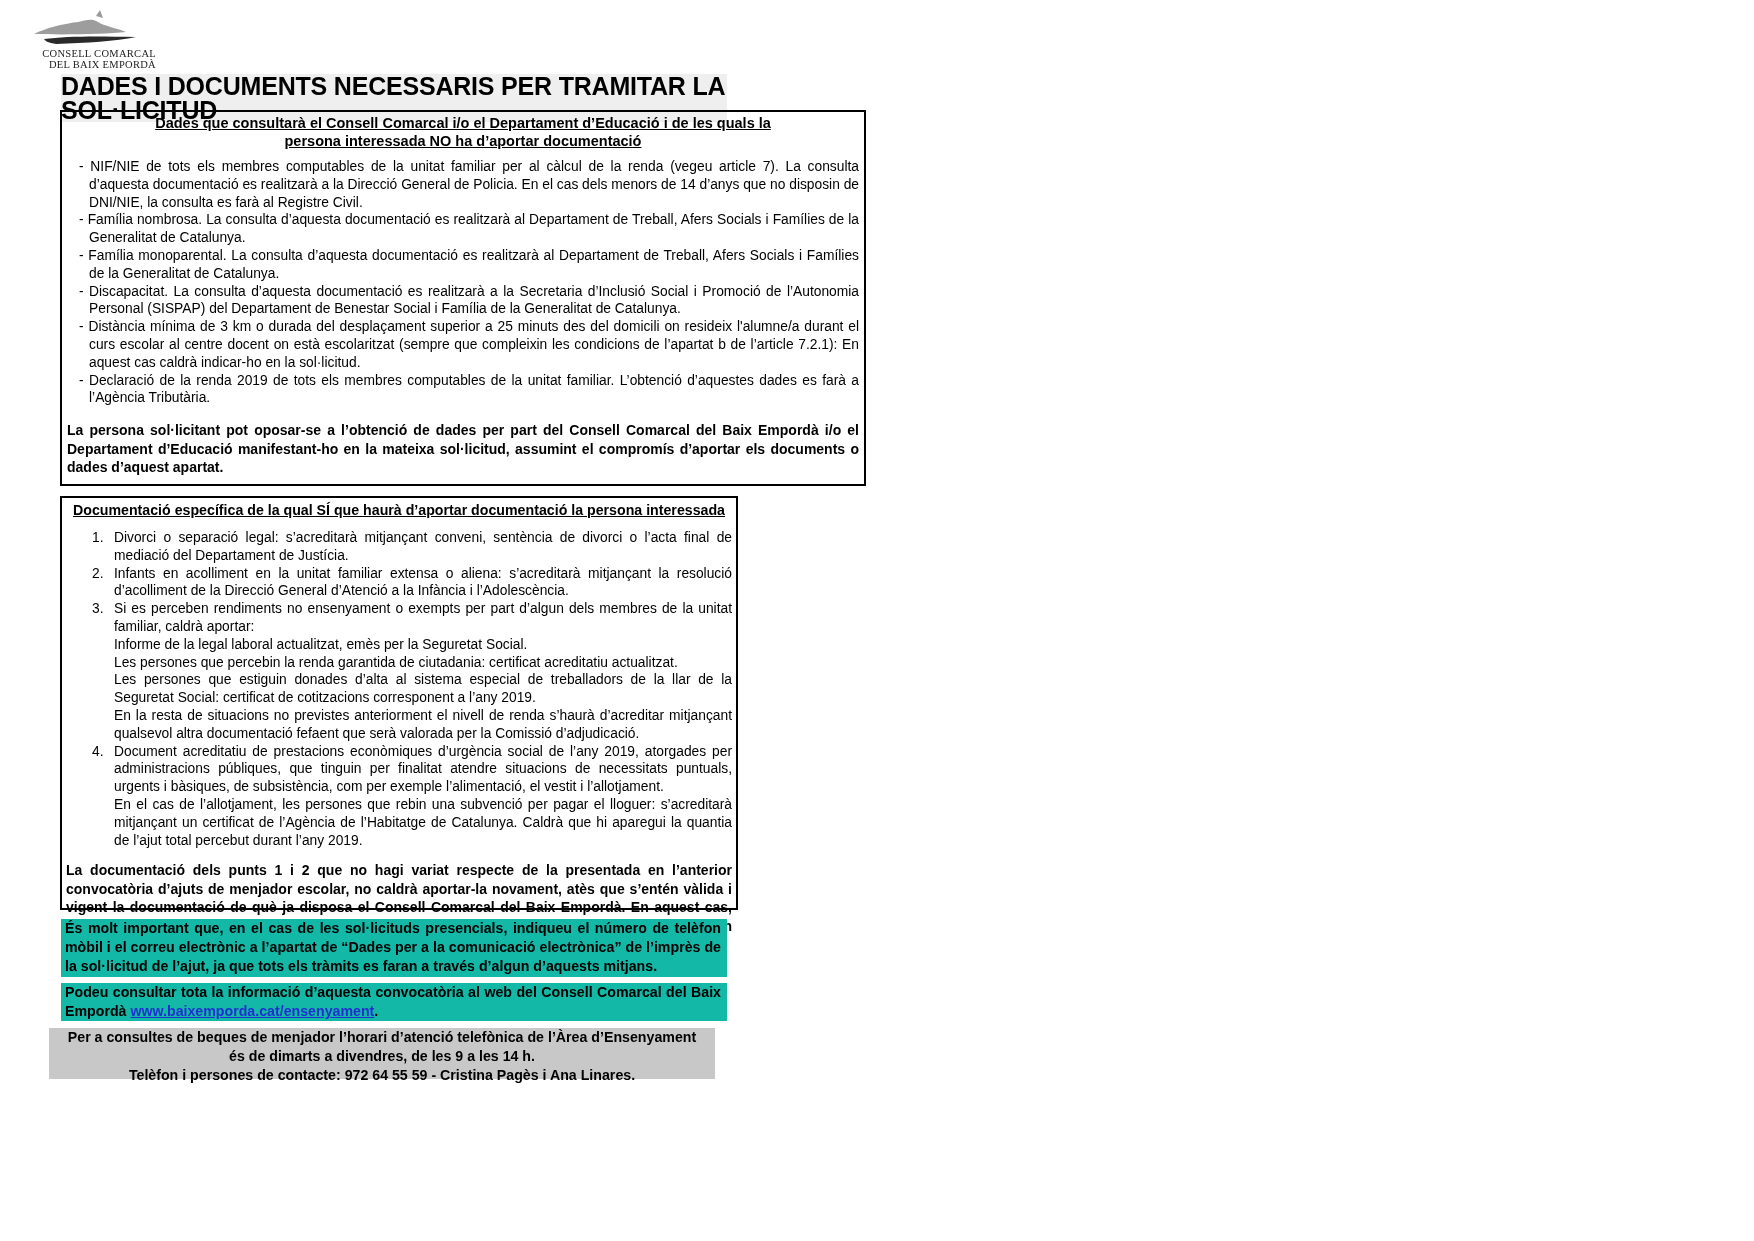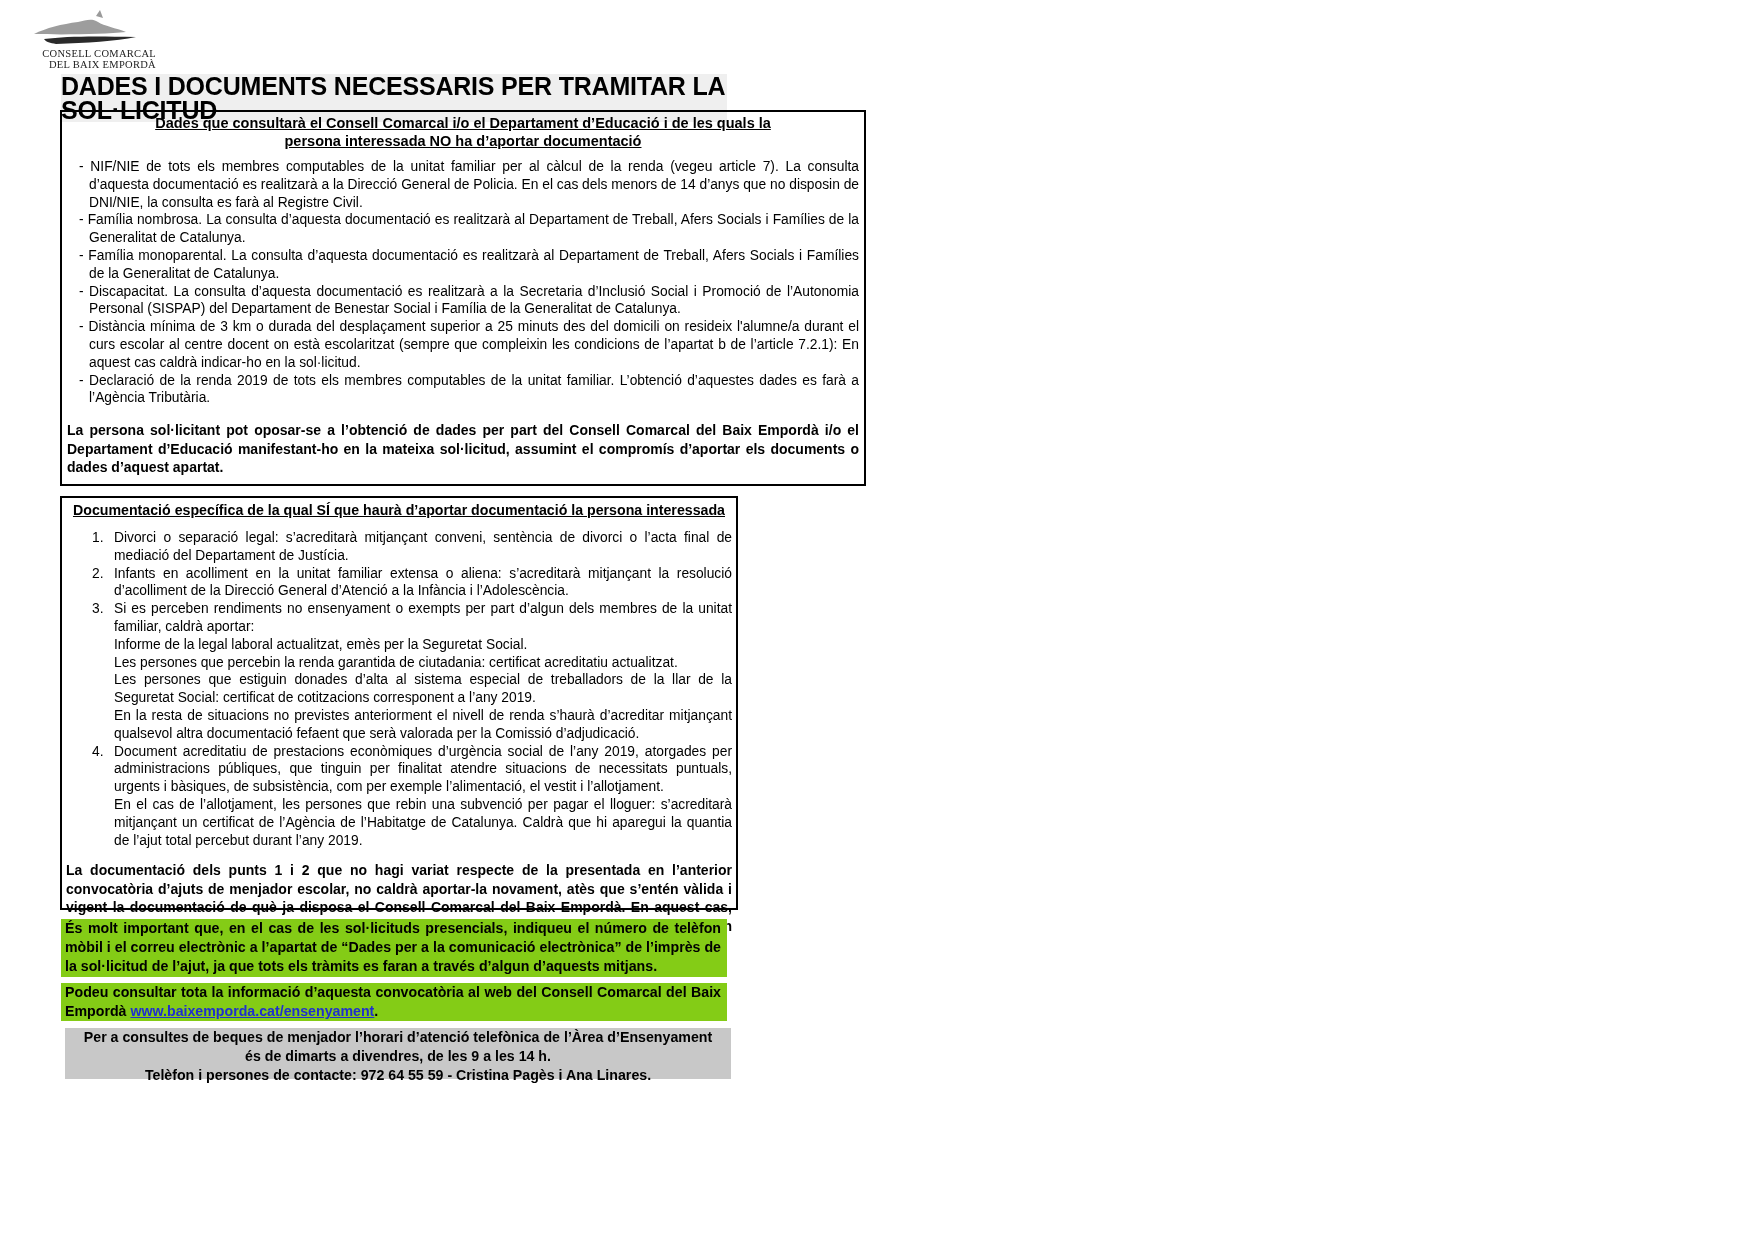--- a/index.html
+++ b/index.html
@@ -19,21 +19,21 @@
   .dash-list { list-style:none; margin:8px 0 0 0; padding:0; font-size:13.8px; line-height:17.8px; text-align:justify; }
   .dash-list li { padding-left:22px; text-indent:-10px; }
   .dash-list li::before { content:"- "; }
   .bold-p { font-weight:bold; font-size:14px; line-height:18.5px; text-align:justify; margin:0; }
 
   .num-list { margin:0; padding:0; list-style:none; font-size:13.8px; line-height:17.8px; text-align:justify; }
   .num-list li { position:relative; padding-left:48px; }
   .num-list li .n { position:absolute; left:26px; }
   .sub { display:block; }
 
-  .gray1 { position:absolute; background:#84cc16; font-weight:bold; font-size:14.2px; line-height:19px; text-align:justify; padding:0 6px 0 4px; box-sizing:border-box; }
+  .gray1 { position:absolute; background:#14b8a6; font-weight:bold; font-size:14.2px; line-height:19px; text-align:justify; padding:0 6px 0 4px; box-sizing:border-box; }
   .gray2 { position:absolute; background:#c8c8c8; font-weight:bold; font-size:14.2px; line-height:19px; text-align:center; box-sizing:border-box; }
   a.lnk { color:#1f2fd0; text-decoration:underline; }
 </style>
 </head>
 <body>
 
 <div class="page" id="left">
 
   <div class="logo" style="left:26px; top:8px;">
     <svg width="112" height="40" viewBox="0 0 112 40">
@@ -76,21 +76,21 @@
         <span class="sub">En el cas de l’allotjament, les persones que rebin una subvenció per pagar el lloguer: s’acreditarà mitjançant un certificat de l’Agència de l’Habitatge de Catalunya. Caldrà que hi aparegui la quantia de l’ajut total percebut durant l’any 2019.</span>
       </li>
     </ul>
     <p class="bold-p" style="margin-top:12px;">La documentació dels punts 1 i 2 que no hagi variat respecte de la presentada en l’anterior convocatòria d’ajuts de menjador escolar, no caldrà aportar-la novament, atès que s’entén vàlida i vigent la documentació de què ja disposa el Consell Comarcal del Baix Empordà. En aquest cas, s’haurà de declarar a la sol·licitud que no s’han produït modificacions en les dades que consten en la documentació presentada en la convocatòria del curs anterior.</p>
   </div>
 
   <div class="gray1" style="left:61px; top:919px; width:666px; height:58px;">És molt important que, en el cas de les sol·licituds presencials,  indiqueu el número de telèfon mòbil i el correu electrònic a l’apartat de “Dades per a la comunicació electrònica” de l’imprès de la sol·licitud de l’ajut, ja que tots els tràmits es faran a través d’algun d’aquests mitjans.</div>
 
   <div class="gray1" style="left:61px; top:983px; width:666px; height:38px;"><span>Podeu consultar tota la informació d’aquesta convocatòria al web del Consell Comarcal del Baix Empordà </span><a class="lnk">www.baixemporda.cat/ensenyament</a><span>.</span></div>
 
-  <div class="gray2" style="left:65px; top:1028px; width:666px; height:51px;">
+  <div class="gray2" style="left:49px; top:1028px; width:666px; height:51px;">
     <div>Per a consultes de beques de menjador l’horari d’atenció telefònica de l’Àrea d’Ensenyament</div>
     <div>és de dimarts a divendres, de les 9 a les 14 h.</div>
     <div>Telèfon i persones de contacte: 972 64 55 59 - Cristina Pagès i Ana Linares.</div>
   </div>
 </div>
 
 <div class="page" id="right">
 
   <div class="logo" style="left:-64px; top:8px; transform:translateX(0);">
   </div>

